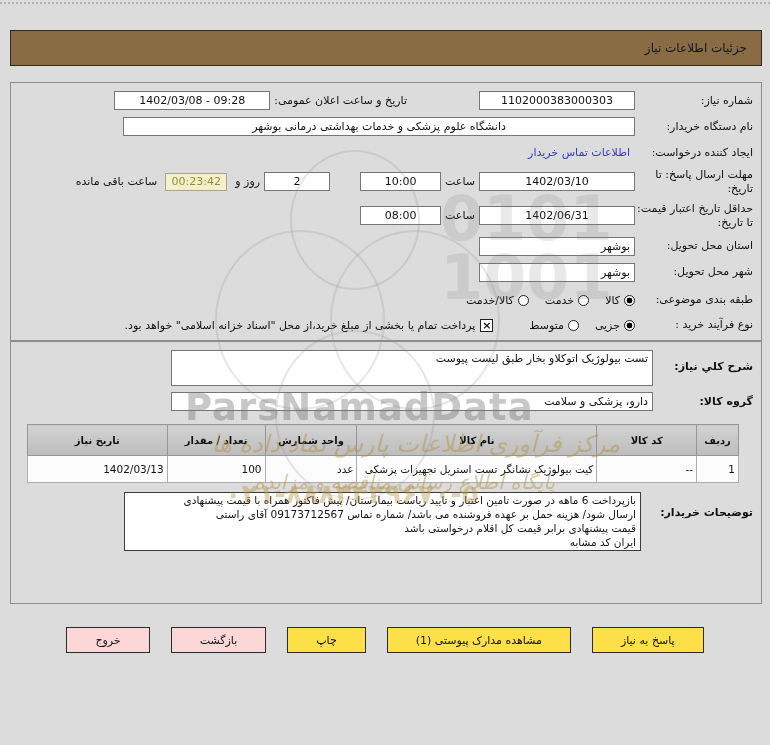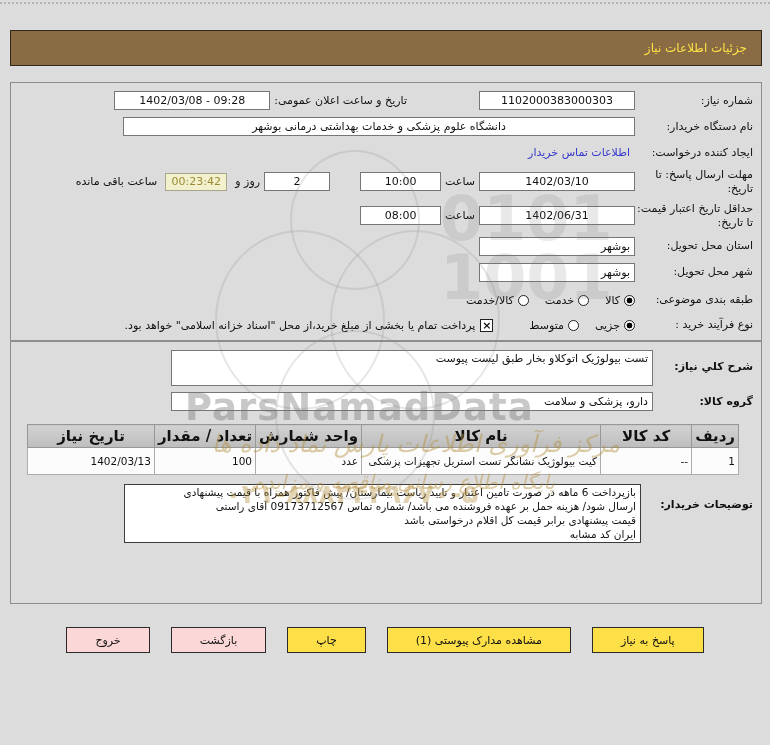--- a/index.html
+++ b/index.html
@@ -6,21 +6,21 @@
   html,body { margin:0; padding:0; }
   body {
     width:770px; height:745px; position:relative; overflow:hidden;
     background:#dcdcdc; direction:rtl;
     font-family:"DejaVu Sans", sans-serif; font-size:11px; color:#111;
   }
   .dotted-top { position:absolute; top:2px; left:0; right:0; height:0; border-top:2px dotted #b5b5b5; }
 
   .titlebar {
     position:absolute; top:30px; right:8px; left:10px; height:36px;
-    background:#8a6c44; border:1px solid #2f281b; color:#fde047;
+    background:#8a6c44; border:1px solid #2f281b; color:#0f172a;
     font-size:12px; line-height:34px; padding:0 14px; text-align:right;
   }
 
   .panel { position:absolute; right:8px; left:10px; border:1px solid #8d8d8d; padding:7px 8px; }
   .panel1 { top:82px; height:260px; }
   .panel2 { top:340px; height:264px; }
 
   .row { display:flex; align-items:center; margin-bottom:5px; min-height:21px; }
   .lbl { width:118px; flex:none; text-align:right; line-height:1.25; }
   .lbl2 { flex:none; margin:0 4px; }
@@ -54,21 +54,21 @@
   .textarea {
     background:#fff; border:1px solid #767676; width:482px; height:36px;
     padding:1px 4px; text-align:right; overflow:hidden;
   }
   .inp-wide { width:482px; justify-content:flex-start; }
   .section-title { font-weight:bold; margin:9px 0 10px; text-align:right; }
 
   table.goods { border-collapse:collapse; width:712px; margin:12px 14px 0 0; }
   table.goods th {
     background:linear-gradient(#d2d2d2,#bdbdbd); border:1px solid #979797;
-    font-size:15px; font-weight:bold; height:23px; padding:0 3px; white-space:nowrap;
+    font-size:10px; font-weight:bold; height:31px; padding:0 3px; white-space:nowrap;
   }
   table.goods td {
     background:#fcfcfc; border:1px solid #adadad; font-size:10.5px;
     height:27px; text-align:right; padding:0 3px; white-space:nowrap;
   }
   .col-radif{width:42px;} .col-code{width:100px;} .col-name{width:240px;}
   .col-unit{width:92px;} .col-qty{width:98px;} .col-date{width:140px;}
 
   .notes-row { display:flex; align-items:flex-start; margin-top:9px; }
   .notes-lbl { width:112px; flex:none; font-weight:bold; padding-top:14px; text-align:right; }

